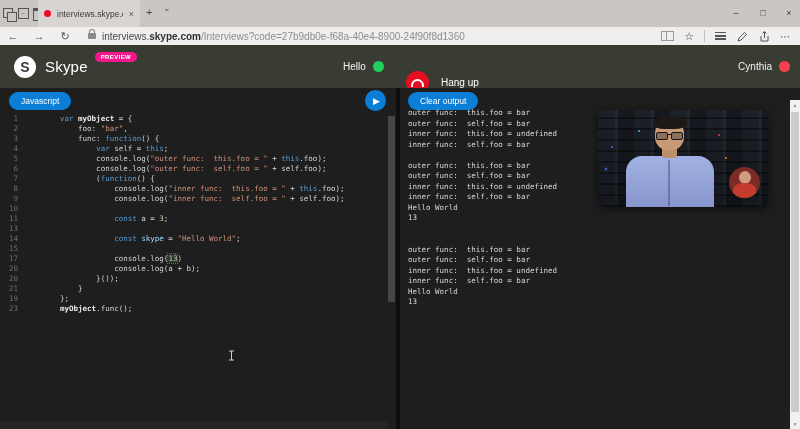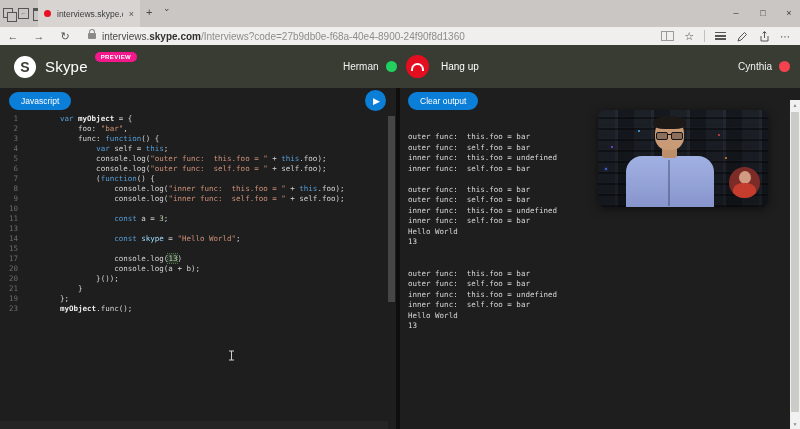--- a/index.html
+++ b/index.html
@@ -39,21 +39,21 @@
   #skype-header{left:0;top:45px;width:800px;height:43px;background:#393c32;}
   .brand{left:14px;top:0;height:43px;display:flex;align-items:center;}
   .logo{width:22px;height:22px;border-radius:50%;background:#fff;color:#393c32;font-weight:bold;font-size:14px;display:flex;align-items:center;justify-content:center;}
   .app-name{color:#fff;font-size:15px;margin-left:9px;letter-spacing:.2px;}
   .badge{background:var(--badge-pink,#f5178c);color:#fff;font-size:6px;font-weight:bold;padding:2px 6px;border-radius:6px;margin-left:7px;align-self:flex-start;margin-top:7px;letter-spacing:.4px;}
   .user{height:43px;display:flex;align-items:center;gap:7px;}
   .user-name{color:#f2f2f2;font-size:10px;}
   .status-dot{width:11px;height:11px;border-radius:50%;}
   #local-user{left:343px;top:0;}
   #remote-user{right:10px;top:0;}
-  #hangup{left:406px;top:0;height:43px;display:flex;align-items:center;gap:12px;cursor:pointer;text-align:right;}
+  #hangup{left:406px;top:16px;height:43px;display:flex;align-items:center;gap:12px;cursor:pointer;text-align:right;}
   .hangup-circle{width:23px;height:23px;border-radius:50%;background:var(--hang-up,#e50d20);display:flex;align-items:center;justify-content:center;}
   .handset{width:9px;height:6px;border:2px solid #fff;border-bottom:none;border-radius:7px 7px 0 0;}
   .hangup-label{color:#fff;font-size:10px;}
 
   
   #content-bg{left:0;top:88px;width:800px;height:341px;background:#1e1e1e;}
   #left-panel{left:0;top:88px;width:396px;height:341px;background:#1e1e1e;}
   #panel-divider{left:396px;top:88px;width:4px;height:341px;background:#0e0e0e;}
   #right-panel{left:400px;top:88px;width:390px;height:341px;background:#1e1e1e;}
 
@@ -77,21 +77,21 @@
   .code .o{color:#ececec;font-weight:bold;}
   .code .p{color:#d4d4d4;}
   .code .h{color:#b5cea8;background:rgba(80,120,80,.25);outline:1px dotted #4f7a4f;}
   .caret{display:inline-block;width:1px;height:9px;background:#eaeaea;vertical-align:top;animation:blink 1s steps(1) infinite;}
   @keyframes blink{50%{opacity:0;}}
   #editor-scrollbar{left:388px;top:116px;width:7px;height:186px;background:#464646;}
   #editor-bottom-strip{left:0;top:421px;width:388px;height:8px;background:#252525;}
   #ibeam{left:228px;top:259px;}
 
   
-  #output-lines{position:absolute;left:8px;top:44px;font-family:"DejaVu Sans Mono",monospace;
+  #output-lines{position:absolute;left:8px;top:20px;font-family:"DejaVu Sans Mono",monospace;
                 font-size:7.5px;line-height:10.5px;color:#d8d8d8;white-space:pre;}
   .out-line{min-height:10.5px;}
 
   
   #video-tile{left:598px;top:110px;width:170px;height:97px;border-radius:7px;overflow:hidden;
       box-shadow:0 2px 10px rgba(0,0,0,.55);
       background:
         linear-gradient(rgba(8,10,14,.25),rgba(5,6,9,.5)),
         repeating-linear-gradient(0deg,rgba(0,0,0,.45) 0 2px,rgba(255,255,255,.02) 2px 3px,transparent 3px 11px),
         repeating-linear-gradient(90deg,#232830 0 17px,#2d333d 17px 20px,#191d23 20px 36px);}
@@ -163,21 +163,21 @@
   </div>
 </div>
 
 <div id="skype-header" class="abs">
   <div class="abs brand">
     <div class="logo">S</div>
     <div class="app-name">Skype</div>
     <div class="badge">PREVIEW</div>
   </div>
   <div class="abs user" id="local-user">
-    <span class="user-name">Herman</span>
+    <span class="user-name">Hello</span>
     <span class="status-dot" style="background:var(--online-green,#21d05e);"></span>
   </div>
   <div class="abs" id="hangup">
     <div class="hangup-circle">
         <div class="handset"></div>
       </div>
     <div class="hangup-label">Hang up</div>
   </div>
   <div class="abs user" id="remote-user">
     <span class="user-name">Cynthia</span>

